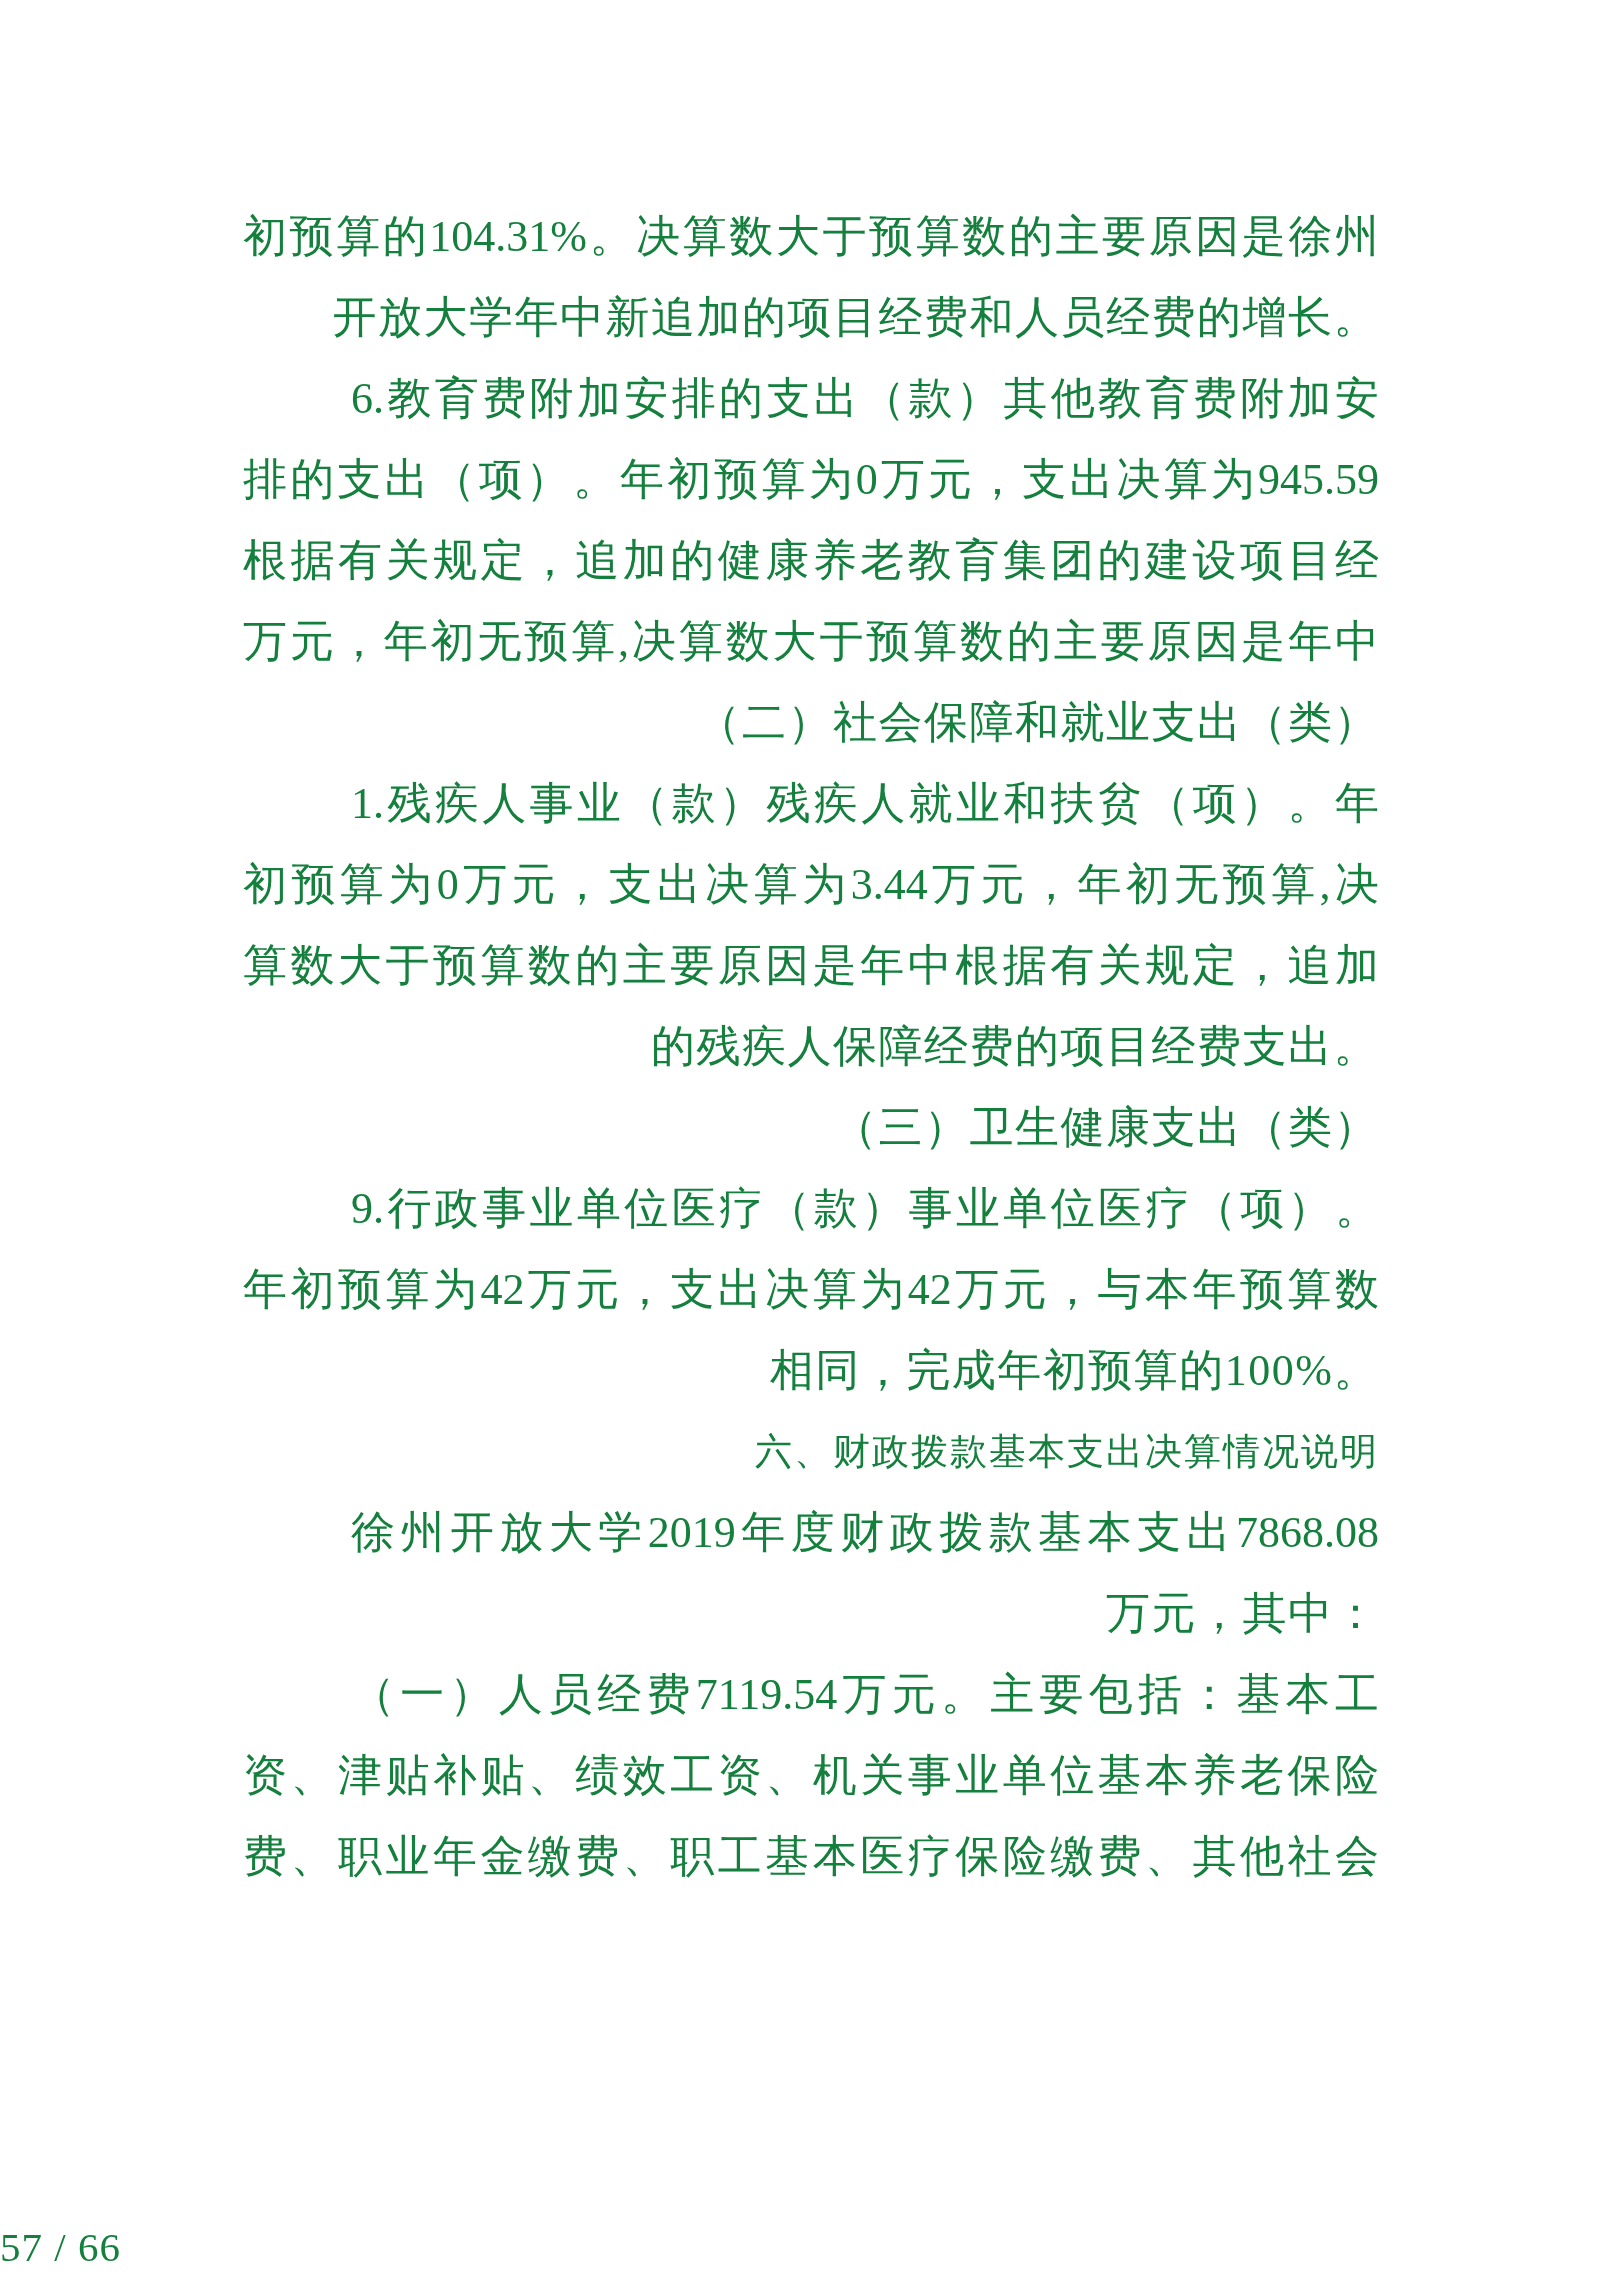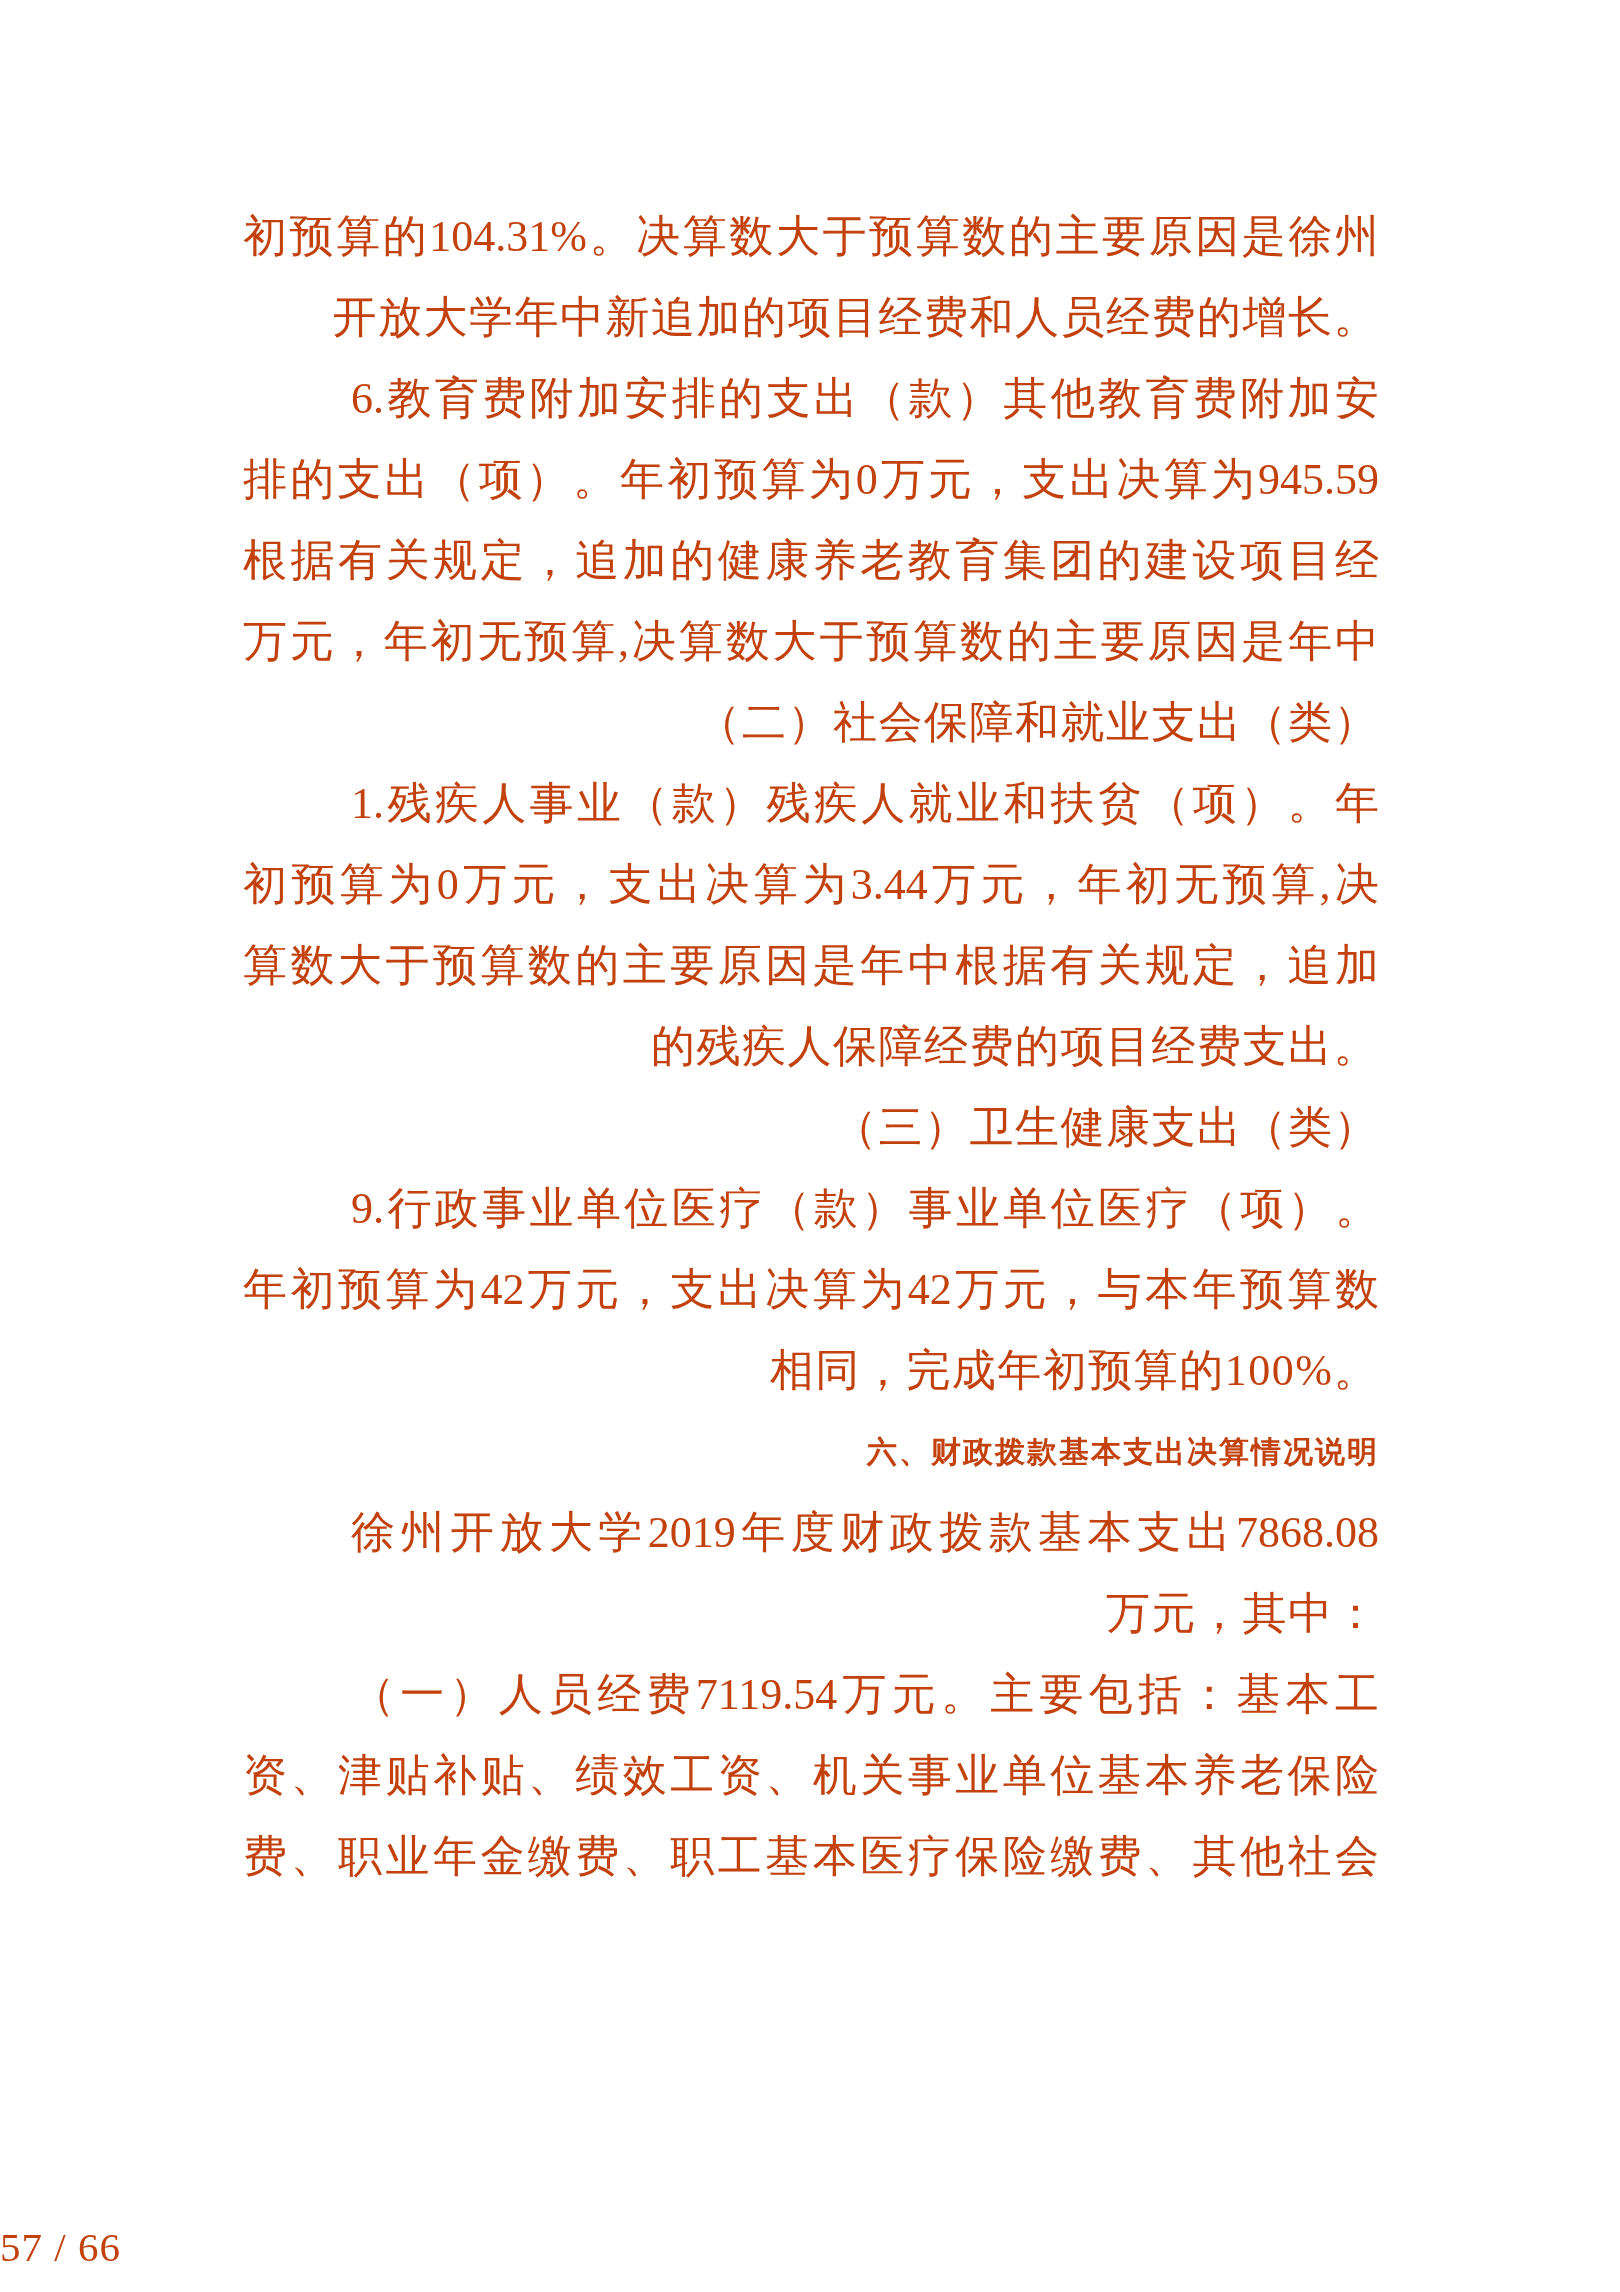--- a/index.html
+++ b/index.html
@@ -7,21 +7,21 @@
     padding: 0;
     background: #ffffff;
   }
   .page {
     position: relative;
     width: 1620px;
     height: 2293px;
     background: #ffffff;
     overflow: hidden;
     font-family: "Liberation Serif", "DejaVu Serif", serif;
-    color: #c2410c;
+    color: #15803d;
   }
   .doc-body {
     position: absolute;
     left: 243px;
     top: 196px;
     width: 1136px;
     font-size: 44px;
   }
   .line {
     height: 81px;
@@ -33,22 +33,22 @@
   .line.justify {
     letter-spacing: 0;
     text-align: justify;
     text-align-last: justify;
   }
   .line.indent {
     text-indent: 108px;
   }
   .line.heading {
     font-family: "Liberation Sans", "DejaVu Sans", sans-serif;
-    font-weight: bold;
-    font-size: 30px;
+    font-weight: normal;
+    font-size: 37px;
     letter-spacing: 2px;
   }
   .page-footer {
     position: absolute;
     top: 2225px;
     left: 0;
     width: 100%;
     font-size: 41px;
     line-height: 45px;
     letter-spacing: 1px;

